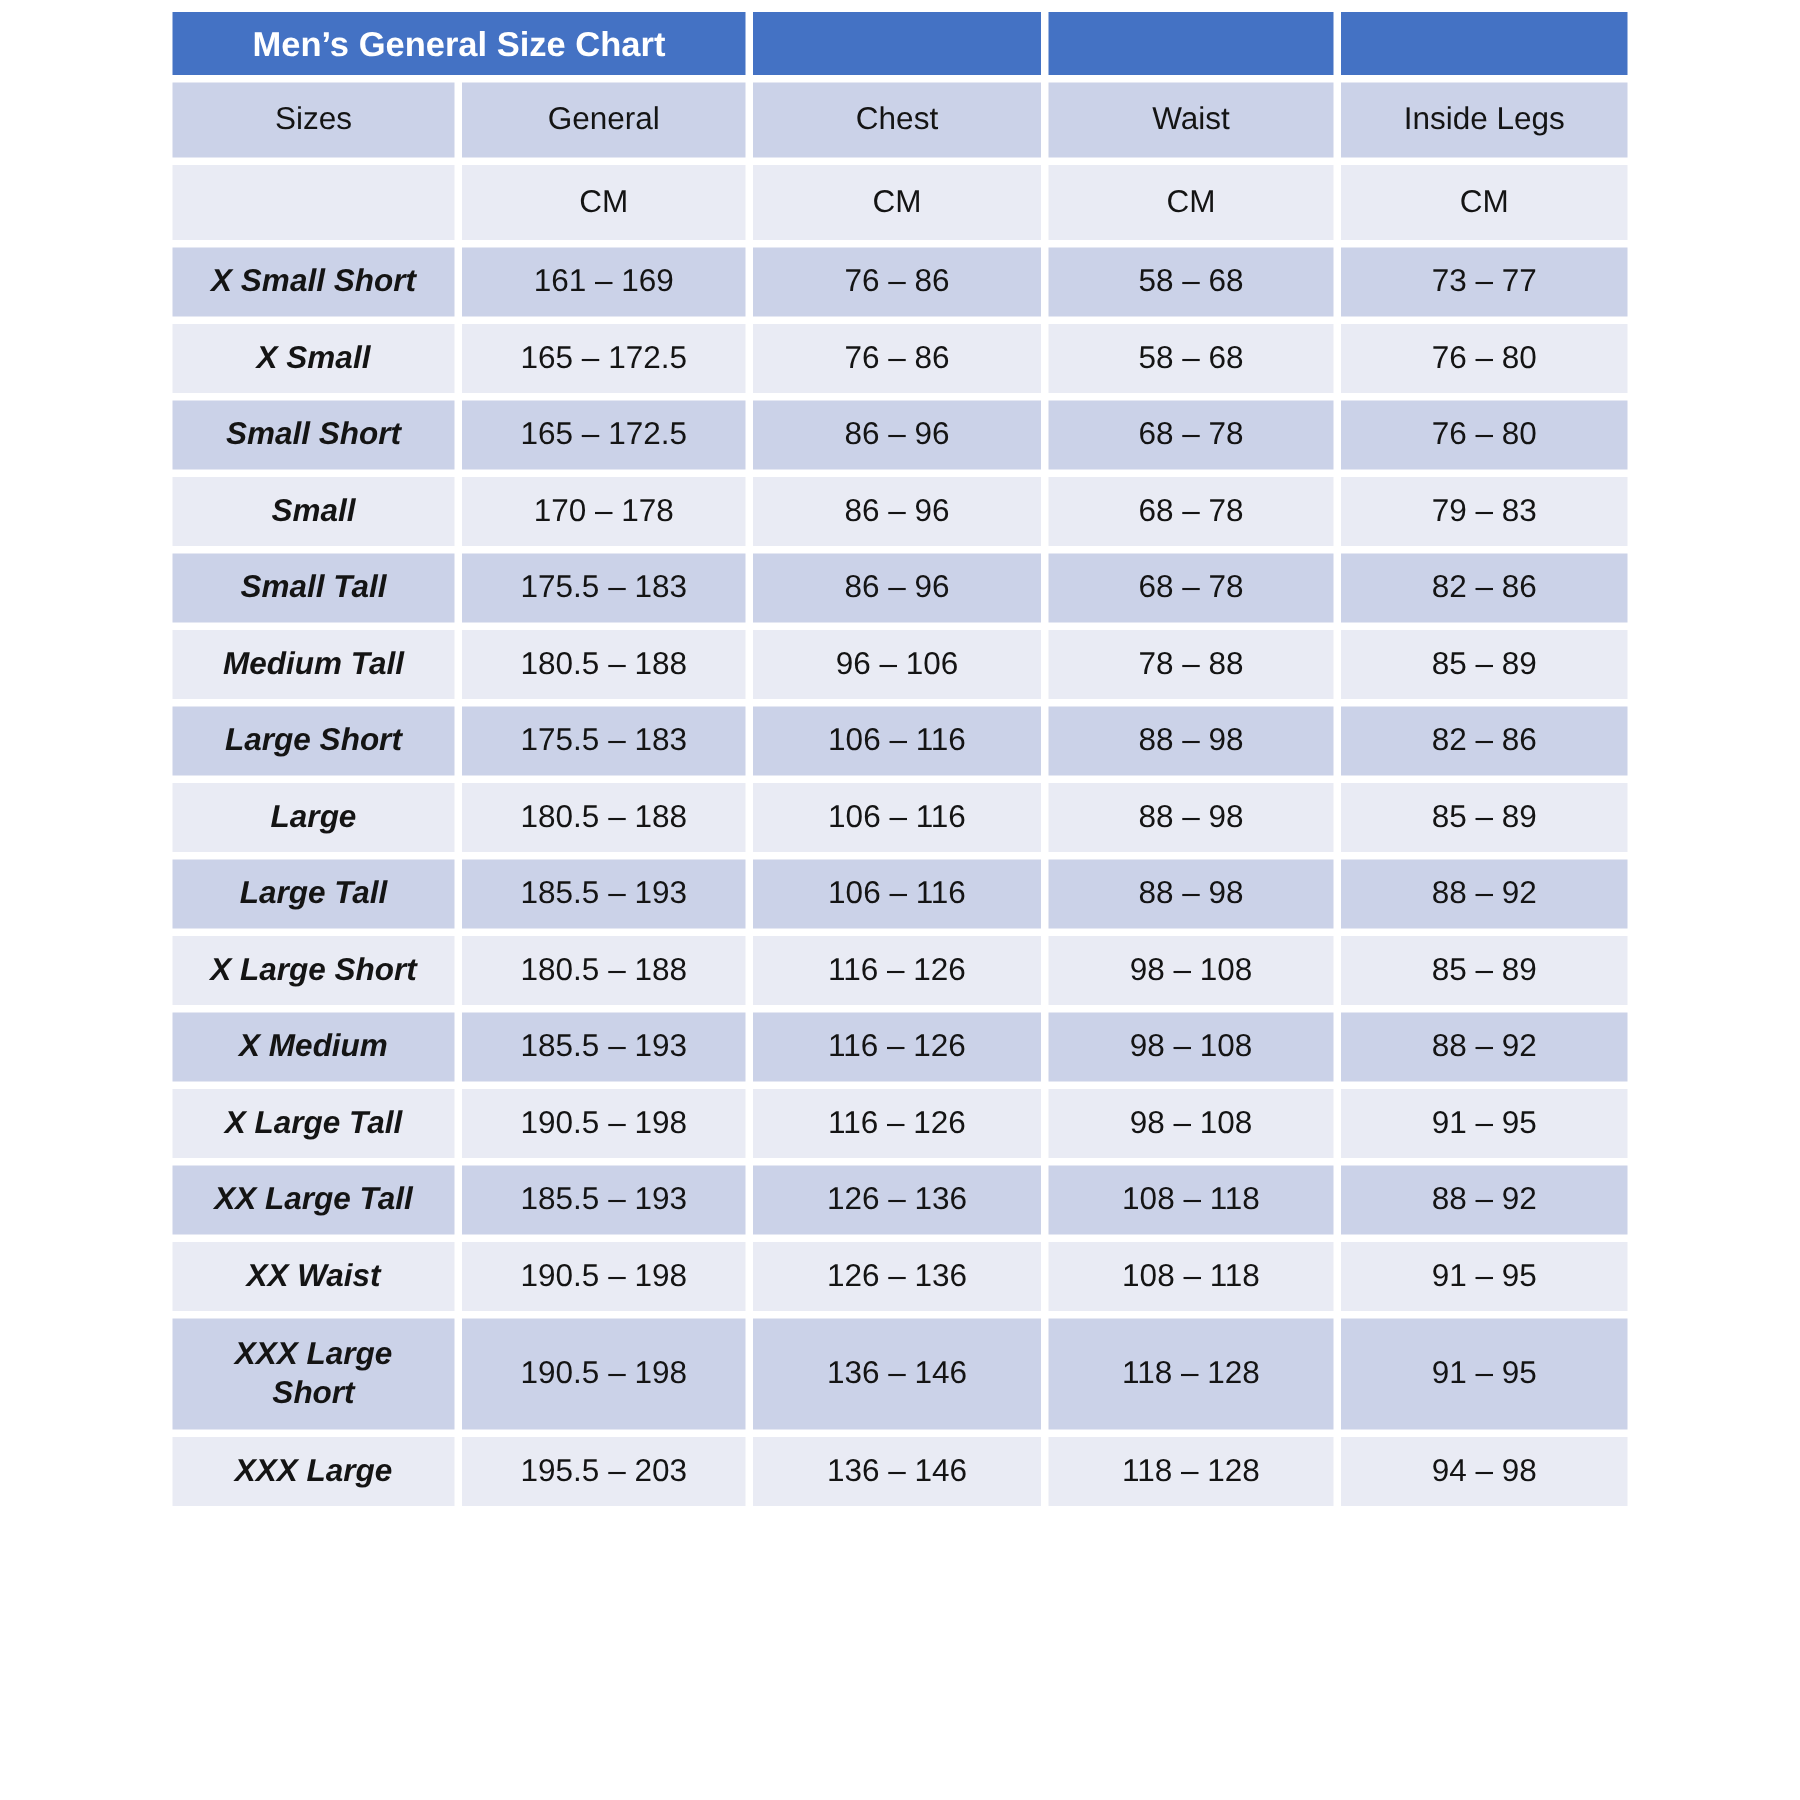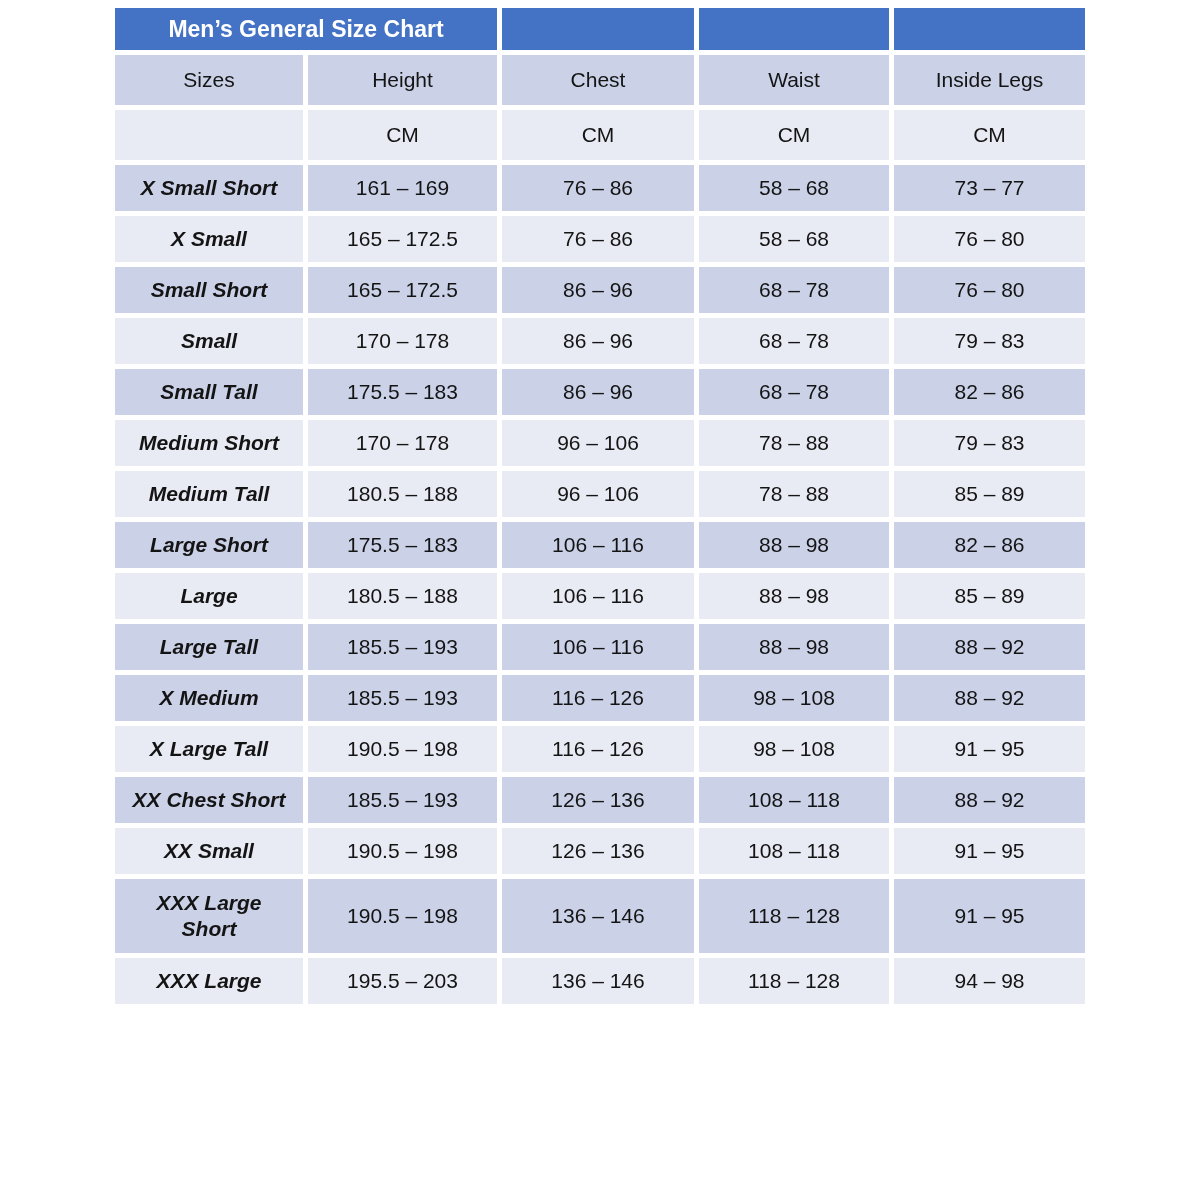--- a/index.html
+++ b/index.html
@@ -58,21 +58,21 @@
     </colgroup>
     <thead>
       <tr class="title-row">
         <td colspan="2" class="blue title-cell">Men’s General Size Chart</td>
         <td class="blue"></td>
         <td class="blue"></td>
         <td class="blue"></td>
       </tr>
       <tr class="header-row">
         <td class="band-dark">Sizes</td>
-        <td class="band-dark">Height</td>
+        <td class="band-dark">General</td>
         <td class="band-dark">Chest</td>
         <td class="band-dark">Waist</td>
         <td class="band-dark">Inside Legs</td>
       </tr>
       <tr class="units-row">
         <td class="band-light"></td>
         <td class="band-light">CM</td>
         <td class="band-light">CM</td>
         <td class="band-light">CM</td>
         <td class="band-light">CM</td>
@@ -108,27 +108,20 @@
           <td class="band-light value-cell">79 – 83</td>
         </tr>
         <tr>
           <td class="band-dark size-cell">Small Tall</td>
           <td class="band-dark value-cell">175.5 – 183</td>
           <td class="band-dark value-cell">86 – 96</td>
           <td class="band-dark value-cell">68 – 78</td>
           <td class="band-dark value-cell">82 – 86</td>
         </tr>
         <tr>
-          <td class="band-light size-cell">Medium Short</td>
-          <td class="band-light value-cell">170 – 178</td>
-          <td class="band-light value-cell">96 – 106</td>
-          <td class="band-light value-cell">78 – 88</td>
-          <td class="band-light value-cell">79 – 83</td>
-        </tr>
-        <tr>
           <td class="band-light size-cell">Medium Tall</td>
           <td class="band-light value-cell">180.5 – 188</td>
           <td class="band-light value-cell">96 – 106</td>
           <td class="band-light value-cell">78 – 88</td>
           <td class="band-light value-cell">85 – 89</td>
         </tr>
         <tr>
           <td class="band-dark size-cell">Large Short</td>
           <td class="band-dark value-cell">175.5 – 183</td>
           <td class="band-dark value-cell">106 – 116</td>
@@ -143,42 +136,49 @@
           <td class="band-light value-cell">85 – 89</td>
         </tr>
         <tr>
           <td class="band-dark size-cell">Large Tall</td>
           <td class="band-dark value-cell">185.5 – 193</td>
           <td class="band-dark value-cell">106 – 116</td>
           <td class="band-dark value-cell">88 – 98</td>
           <td class="band-dark value-cell">88 – 92</td>
         </tr>
         <tr>
+          <td class="band-light size-cell">X Large Short</td>
+          <td class="band-light value-cell">180.5 – 188</td>
+          <td class="band-light value-cell">116 – 126</td>
+          <td class="band-light value-cell">98 – 108</td>
+          <td class="band-light value-cell">85 – 89</td>
+        </tr>
+        <tr>
           <td class="band-dark size-cell">X Medium</td>
           <td class="band-dark value-cell">185.5 – 193</td>
           <td class="band-dark value-cell">116 – 126</td>
           <td class="band-dark value-cell">98 – 108</td>
           <td class="band-dark value-cell">88 – 92</td>
         </tr>
         <tr>
           <td class="band-light size-cell">X Large Tall</td>
           <td class="band-light value-cell">190.5 – 198</td>
           <td class="band-light value-cell">116 – 126</td>
           <td class="band-light value-cell">98 – 108</td>
           <td class="band-light value-cell">91 – 95</td>
         </tr>
         <tr>
-          <td class="band-dark size-cell">XX Chest Short</td>
+          <td class="band-dark size-cell">XX Large Tall</td>
           <td class="band-dark value-cell">185.5 – 193</td>
           <td class="band-dark value-cell">126 – 136</td>
           <td class="band-dark value-cell">108 – 118</td>
           <td class="band-dark value-cell">88 – 92</td>
         </tr>
         <tr>
-          <td class="band-light size-cell">XX Small</td>
+          <td class="band-light size-cell">XX Waist</td>
           <td class="band-light value-cell">190.5 – 198</td>
           <td class="band-light value-cell">126 – 136</td>
           <td class="band-light value-cell">108 – 118</td>
           <td class="band-light value-cell">91 – 95</td>
         </tr>
         <tr class="tall-row">
           <td class="band-dark size-cell"><span>XXX Large<br>Short</span></td>
           <td class="band-dark value-cell">190.5 – 198</td>
           <td class="band-dark value-cell">136 – 146</td>
           <td class="band-dark value-cell">118 – 128</td>

